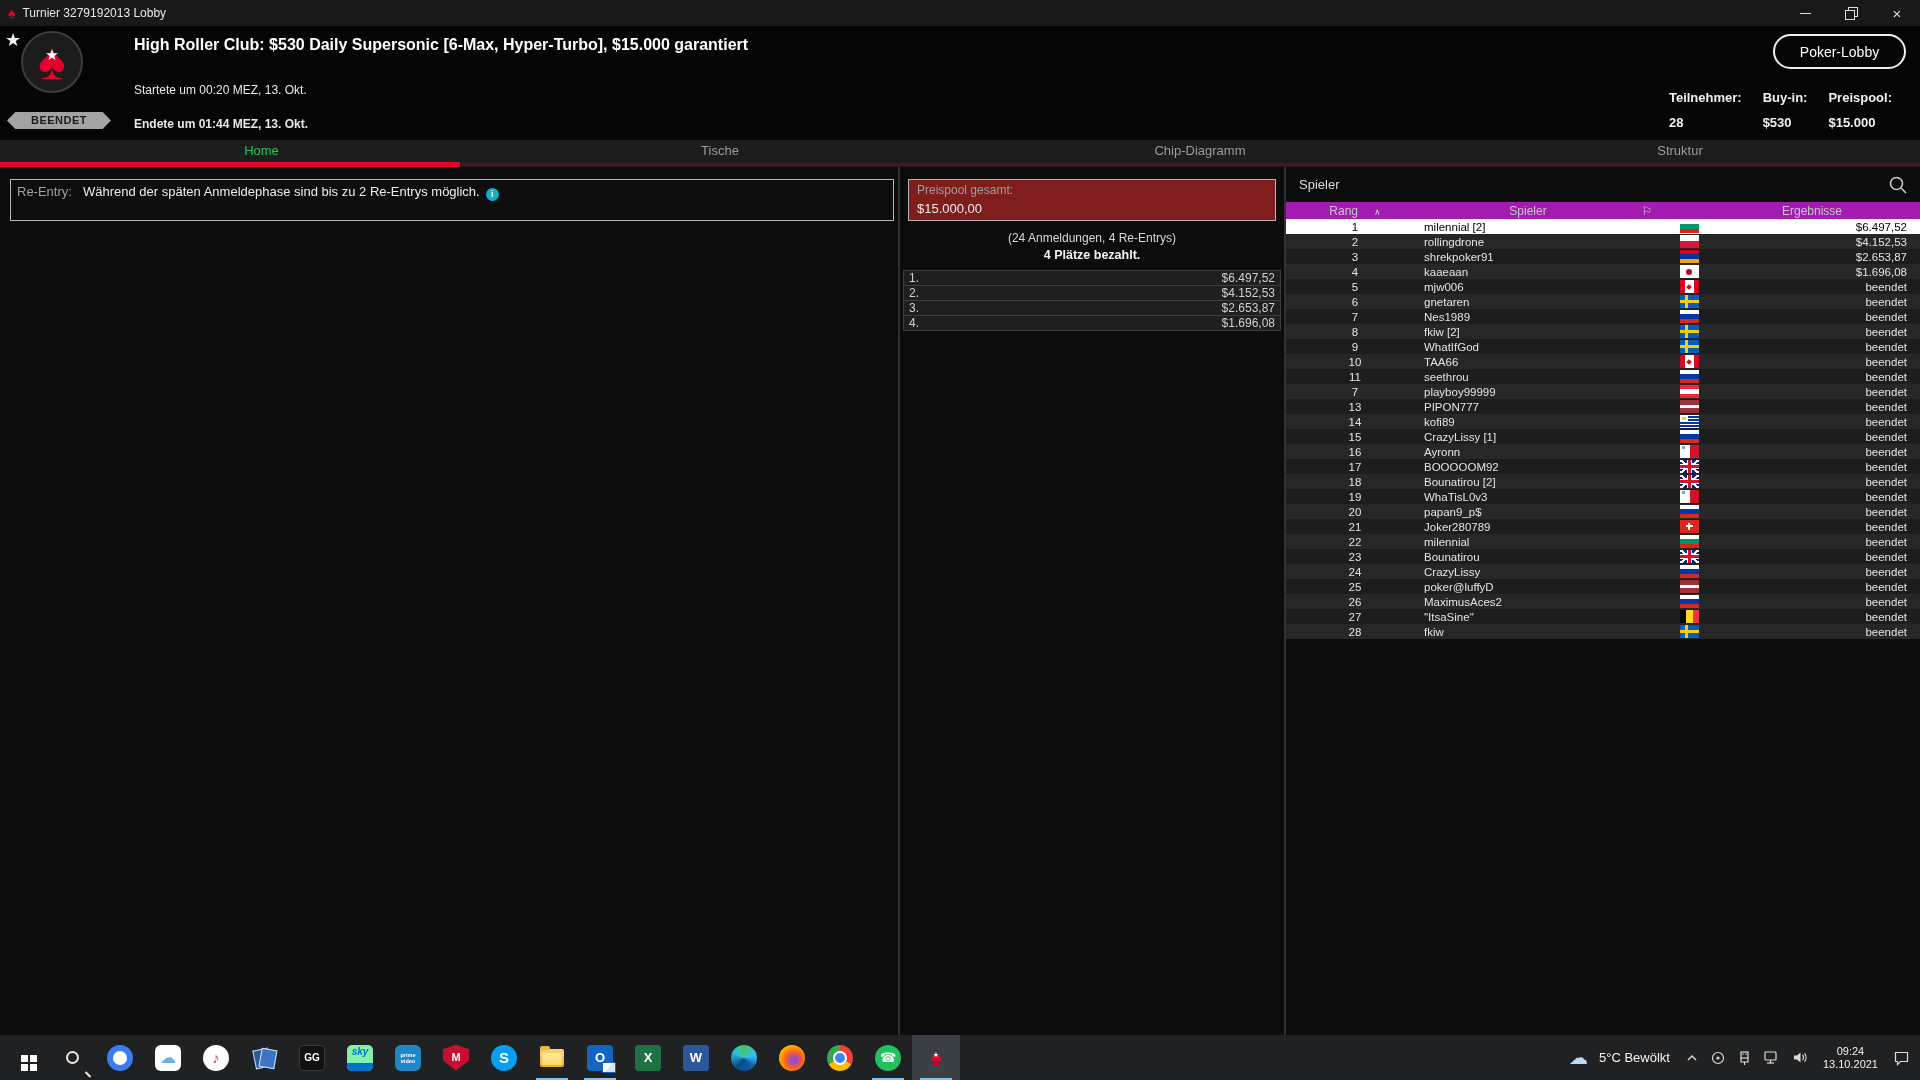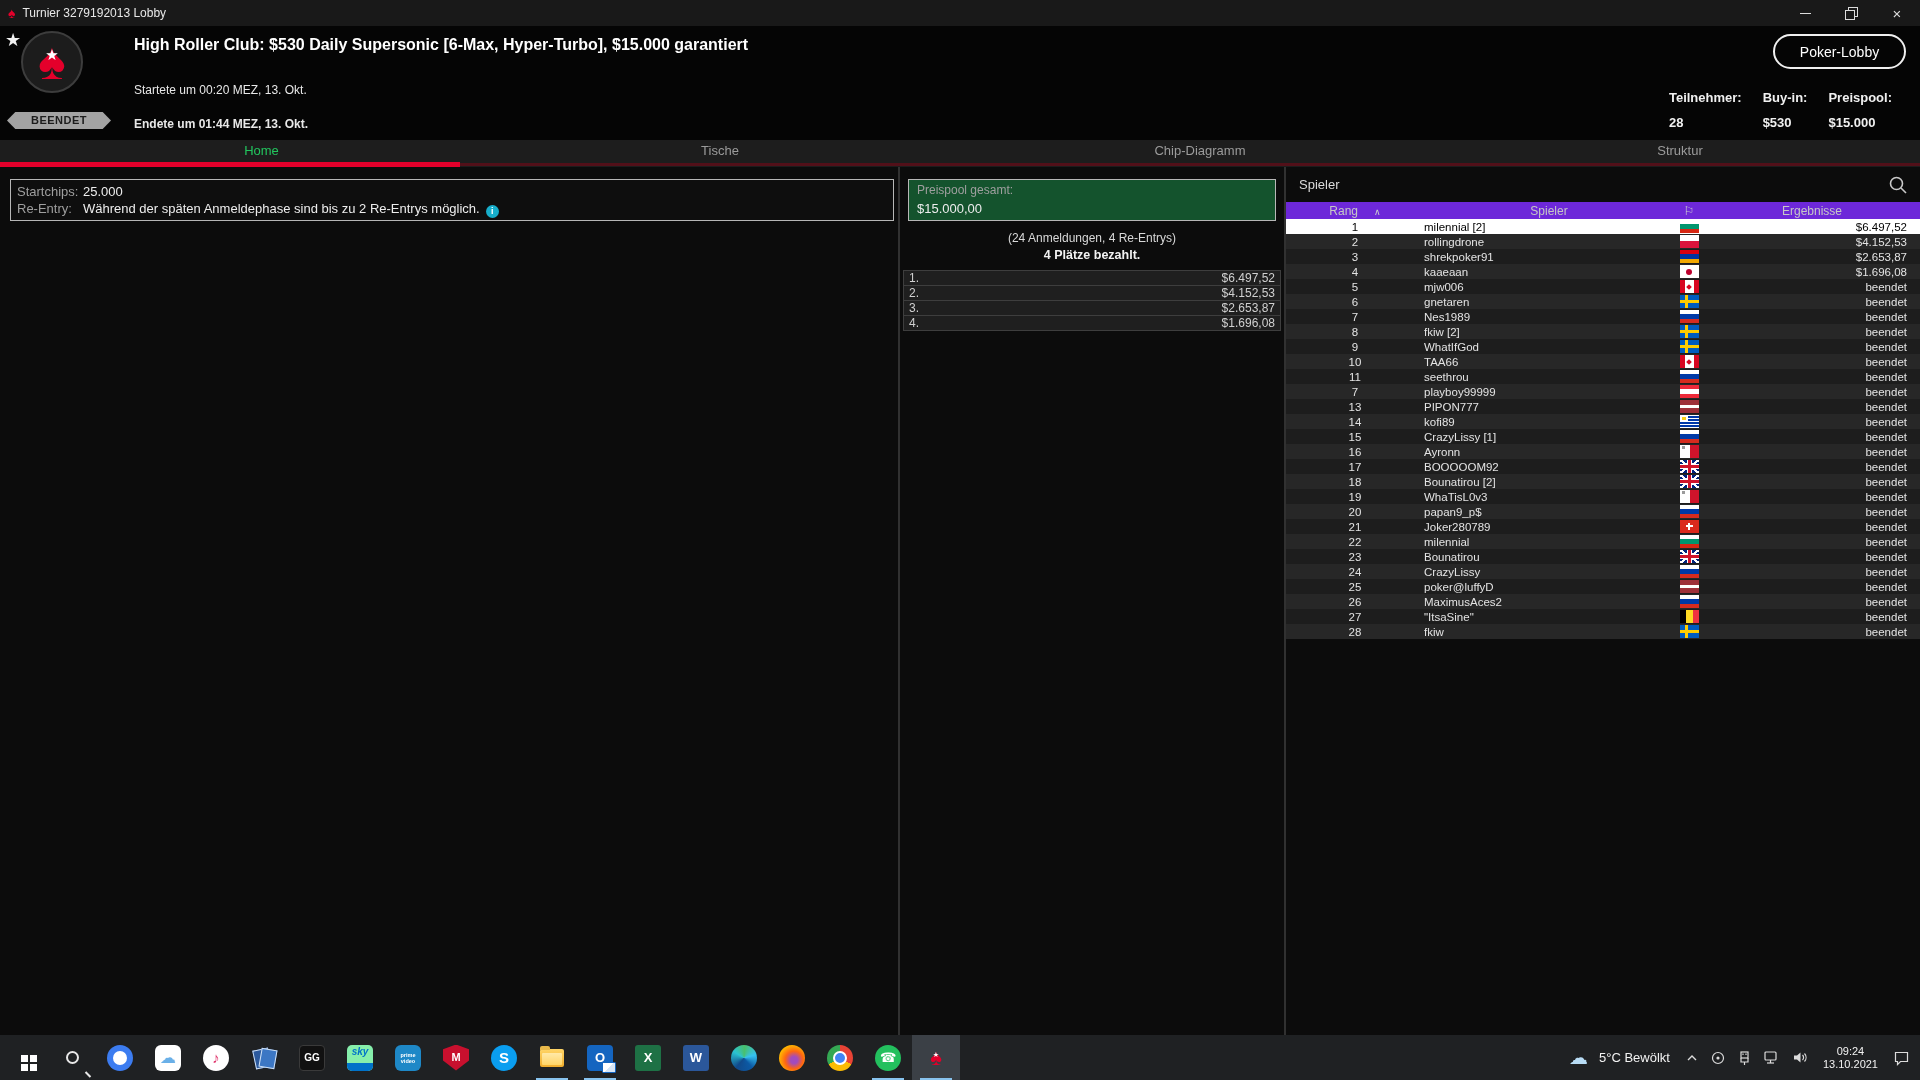--- a/index.html
+++ b/index.html
@@ -51,34 +51,34 @@
   .divider { width:2px; background:#313131; }
   .panel-mid { width:384px; }
   .panel-right { width:634px; }
 
   .info-box { margin:12px 4px 0 10px; height:42px; border:1px solid #b7b7b7; padding:3px 6px; background:#0e0e0e; }
   .info-row { font-size:13px; line-height:17px; color:#ededed; white-space:nowrap; }
   .info-label { display:inline-block; width:66px; color:#9f9f9f; }
   .info-icon { display:inline-block; width:13px; height:13px; border-radius:50%; background:#17aecb;
     color:#fff; font-size:9px; font-weight:bold; text-align:center; line-height:13px; margin-left:6px; vertical-align:-1px; }
 
-  .prize-box { margin:12px 8px 0 8px; height:42px; border:1px solid #b7b7b7; padding:3px 8px; background:#14532d; }
+  .prize-box { margin:12px 8px 0 8px; height:42px; border:1px solid #b7b7b7; padding:3px 8px; background:#7f1d1d; }
   .prize-total-label { color:#9f9f9f; font-size:12px; }
   .prize-total-value { color:#ededed; font-size:13px; margin-top:4px; }
   .prize-reg { margin-top:10px; text-align:center; color:#d9d9d9; font-size:12px; }
   .prize-paid { margin-top:3px; text-align:center; color:#f2f2f2; font-size:12.5px; font-weight:bold; }
   .prize-list { margin:9px 3px 0 3px; }
   .prize-row { height:16px; border:1px solid #3e3e3e; background:#1f1f1f; margin-top:-1px;
     display:flex; justify-content:space-between; align-items:center; padding:0 5px; font-size:12px; color:#d0d0d0; }
 
   .players-title { position:relative; height:35px; }
   .players-title-text { position:absolute; left:13px; top:10px; color:#dcdcdc; font-size:13px; }
   .search-btn { position:absolute; right:12px; top:8px; width:20px; height:20px; }
 
-  .table-header { display:flex; height:17px; background:#6d28d9; align-items:center; font-size:12px; color:#c6c6c6; }
+  .table-header { display:flex; height:17px; background:#a21caf; align-items:center; font-size:12px; color:#c6c6c6;gap:42px; }
   .c-rank { width:138px; text-align:center; }
   .c-name { flex:1; text-align:left; }
   .th .c-name { text-align:center; }
   .c-flag { width:30px; display:flex; justify-content:center; }
   .c-result { width:216px; text-align:right; padding-right:13px; }
   .th .c-result { text-align:center; padding-right:0; }
   .sort-caret { font-size:9px; margin-left:16px; color:#cfcfcf; }
   .flag-col-glyph { font-size:12px; color:#d0d0d0; }
 
   .p-row { display:flex; height:15px; align-items:center; font-size:11.5px; color:#e3e3e3; }
@@ -219,21 +219,20 @@
       <div class="tab">Struktur</div>
     </div>
   <div class="tab-underline-track"></div>
   <div class="tab-underline"></div>
 </div>
 
 <div class="main">
 
   <div class="panel-left">
     <div class="info-box" id="info-box">
-        <div class="info-row"><span class="info-label">Startchips:</span><span class="info-value">25.000</span></div>
         <div class="info-row"><span class="info-label">Re-Entry:</span><span class="info-value">Während der späten Anmeldephase sind bis zu 2 Re-Entrys möglich.</span><span class="info-icon">i</span></div>
       </div>
   </div>
 
   <div class="divider"></div>
 
   <div class="panel-mid">
     <div class="prize-box">
       <div class="prize-total-label">Preispool gesamt:</div>
       <div class="prize-total-value">$15.000,00</div>

